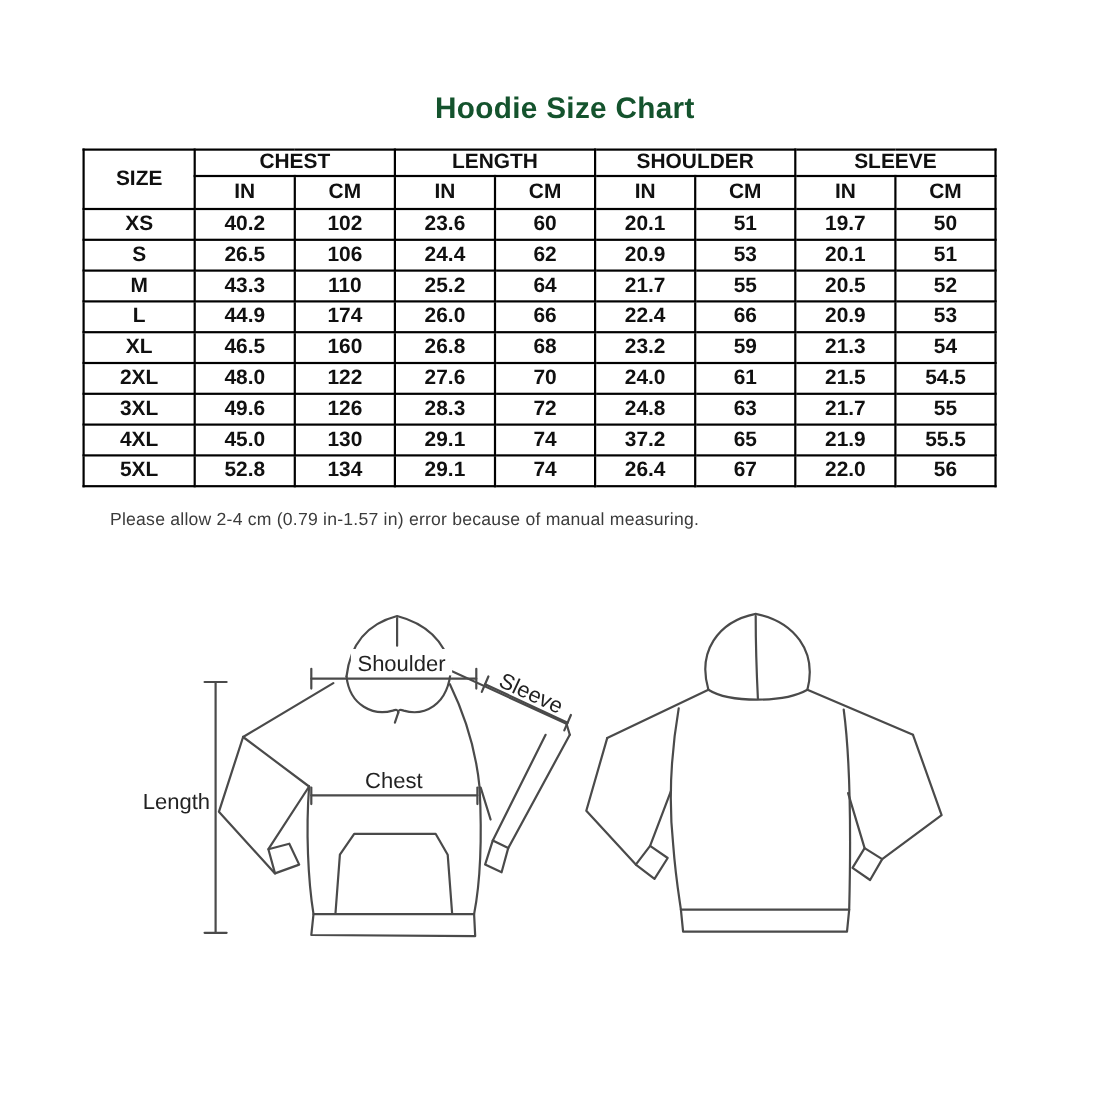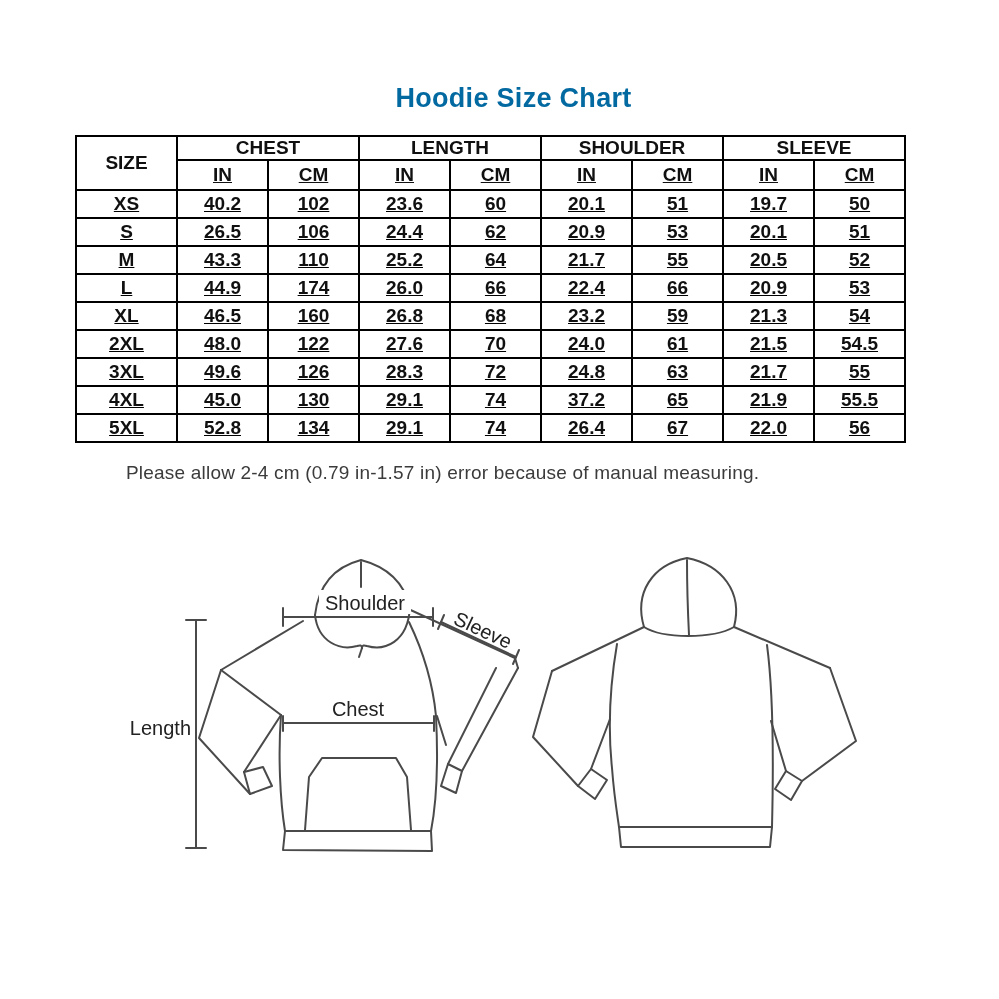--- a/index.html
+++ b/index.html
@@ -14,21 +14,21 @@
   .page-title {
     position: absolute;
     top: 83px;
     left: 0;
     width: 999px;
     margin: 0;
     text-align: center;
     text-indent: 28px;
     font-size: 27px;
     font-weight: bold;
-    color: #0369a1;
+    color: #14532d;
     letter-spacing: 0.3px;
   }
   table.size-table {
     position: absolute;
     left: 75px;
     top: 135px;
     width: 830px;
     border-collapse: collapse;
     table-layout: fixed;
   }
@@ -37,27 +37,27 @@
     text-align: center;
     vertical-align: middle;
     font-size: 19px;
     font-weight: bold;
     color: #101010;
     padding: 0;
     overflow: hidden;
     white-space: nowrap;
   }
   table.size-table thead tr.group-row th { height: 21px; }
-  table.size-table thead tr.unit-row  th { height: 28px; text-decoration: underline; }
-  table.size-table tbody tr           { height: 28px; text-decoration: underline; }
+  table.size-table thead tr.unit-row  th { height: 28px; }
+  table.size-table tbody tr           { height: 28px; }
   .notes {
     position: absolute;
-    left: 126px;
+    left: 100px;
     top: 458px;
-    font-size: 19px;
+    font-size: 16px;
     line-height: 30px;
     color: #3b3b3b;
     letter-spacing: 0.2px;
   }
   .notes p { margin: 0; }
   svg.diagram {
     position: absolute;
     left: 0;
     top: 0;
     width: 999px;

